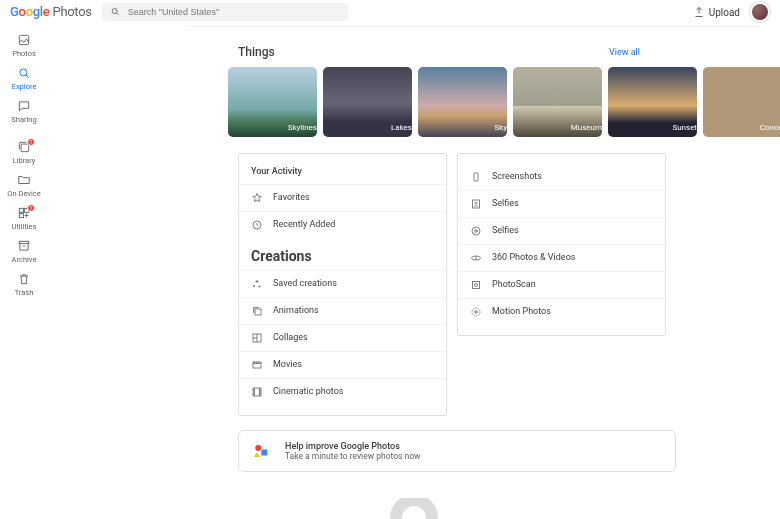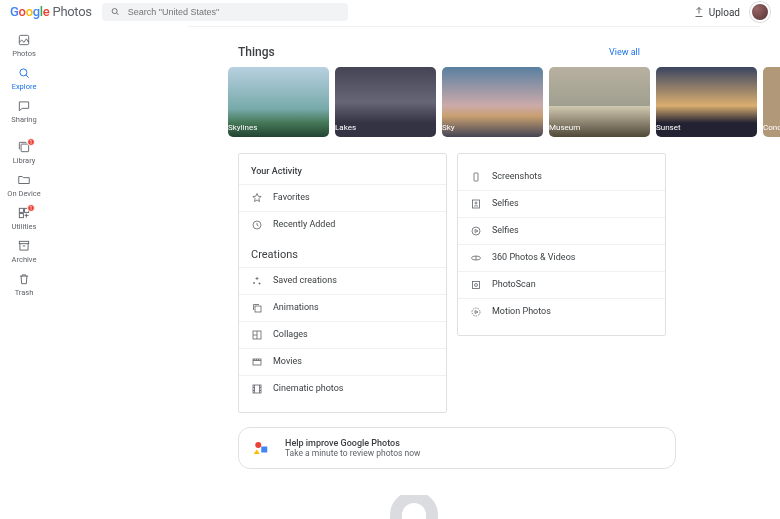--- a/index.html
+++ b/index.html
@@ -18,35 +18,35 @@
   .side-item{display:flex;flex-direction:column;align-items:center;gap:2px;padding:4px 0;width:100%;cursor:pointer;color:#5f6368;font-size:7.5px;position:relative}
   .side-item.active{color:#1a73e8}
   .side-item svg{width:14px;height:14px}
   .side-badge{position:absolute;top:2px;right:13px;width:8px;height:8px;background:#ea4335;border-radius:50%;border:1px solid #fff;font-size:5px;color:#fff;line-height:6px;text-align:center}
   .main{flex:1;overflow-y:auto;padding:0 0 20px 0}
   .placeholder-row{height:4px;border-bottom:1px solid #f1f1f1;margin-left:140px;margin-right:20px}
   .section-head{display:flex;justify-content:space-between;align-items:center;margin:18px 140px 0 190px}
   .section-head .title{font-size:12px;color:#3c4043;font-weight:500}
   .section-head .viewall{font-size:9px;color:#1a73e8;cursor:pointer}
   .thumbs{display:flex;gap:6px;margin:8px 0 0 180px;overflow:hidden}
-  .thumb{width:101px;height:70px;border-radius:5px;position:relative;color:#fff;font-size:8px;display:flex;align-items:flex-end;justify-content:flex-start;padding-bottom:5px;flex-shrink:0}
+  .thumb{width:89px;height:70px;border-radius:5px;position:relative;color:#fff;font-size:8px;display:flex;align-items:flex-end;justify-content:flex-end;padding-bottom:5px;flex-shrink:0}
   .thumb.skylines{background:linear-gradient(to bottom,#b8d0e0,#7aa 60%,#475 80%,#243)}
   .thumb.lakes{background:linear-gradient(to bottom,#445,#667 50%,#334 80%)}
   .thumb.sky{background:linear-gradient(to bottom,#5a7fa0,#caa 55%,#c8a070 70%,#445)}
   .thumb.museum{background:linear-gradient(to bottom,#b8b0a0,#a0a090 55%,#d0c8b0 56%,#504838)}
   .thumb.sunset{background:linear-gradient(to bottom,#3a4560,#daae70 55%,#223 80%)}
   .thumb.concerts{background:linear-gradient(to bottom,#b09878,#b09878)}
   .cards{display:flex;gap:10px;margin:16px 0 0 190px}
   .card{border:1px solid #e0e0e0;border-radius:2px;width:209px;padding:10px 0}
   .card-title{font-size:9px;font-weight:500;padding:2px 12px 8px;color:#3c4043}
   .card-item{display:flex;align-items:flex-start;gap:10px;padding:7px 12px;border-top:1px solid #f1f1f1;font-size:9px;color:#3c4043;cursor:pointer}
   .card-item:first-of-type{border-top:none}
   .card-item svg{width:12px;height:12px;flex-shrink:0;color:#5f6368}
-  .subtitle{font-size:11px;font-weight:400;padding:10px 12px 6px}
-  .promo{border:1px solid #e0e0e0;border-radius:12px;margin:14px 0 0 190px;width:438px;padding:10px 14px;display:flex;gap:14px;align-items:center}
+  .subtitle{font-size:14px;font-weight:700;padding:10px 12px 6px}
+  .promo{border:1px solid #e0e0e0;border-radius:6px;margin:14px 0 0 190px;width:438px;padding:10px 14px;display:flex;gap:14px;align-items:center}
   .promo-icon{width:18px;height:18px}
   .promo .t1{font-size:9px;font-weight:500}
   .promo .t2{font-size:8.5px;color:#5f6368}
   .magnet{display:flex;justify-content:center;margin-top:26px}
   .icon{fill:none;stroke:currentColor;stroke-width:1.6}
 </style>
 </head>
 <body>
 
 <div class="header">

